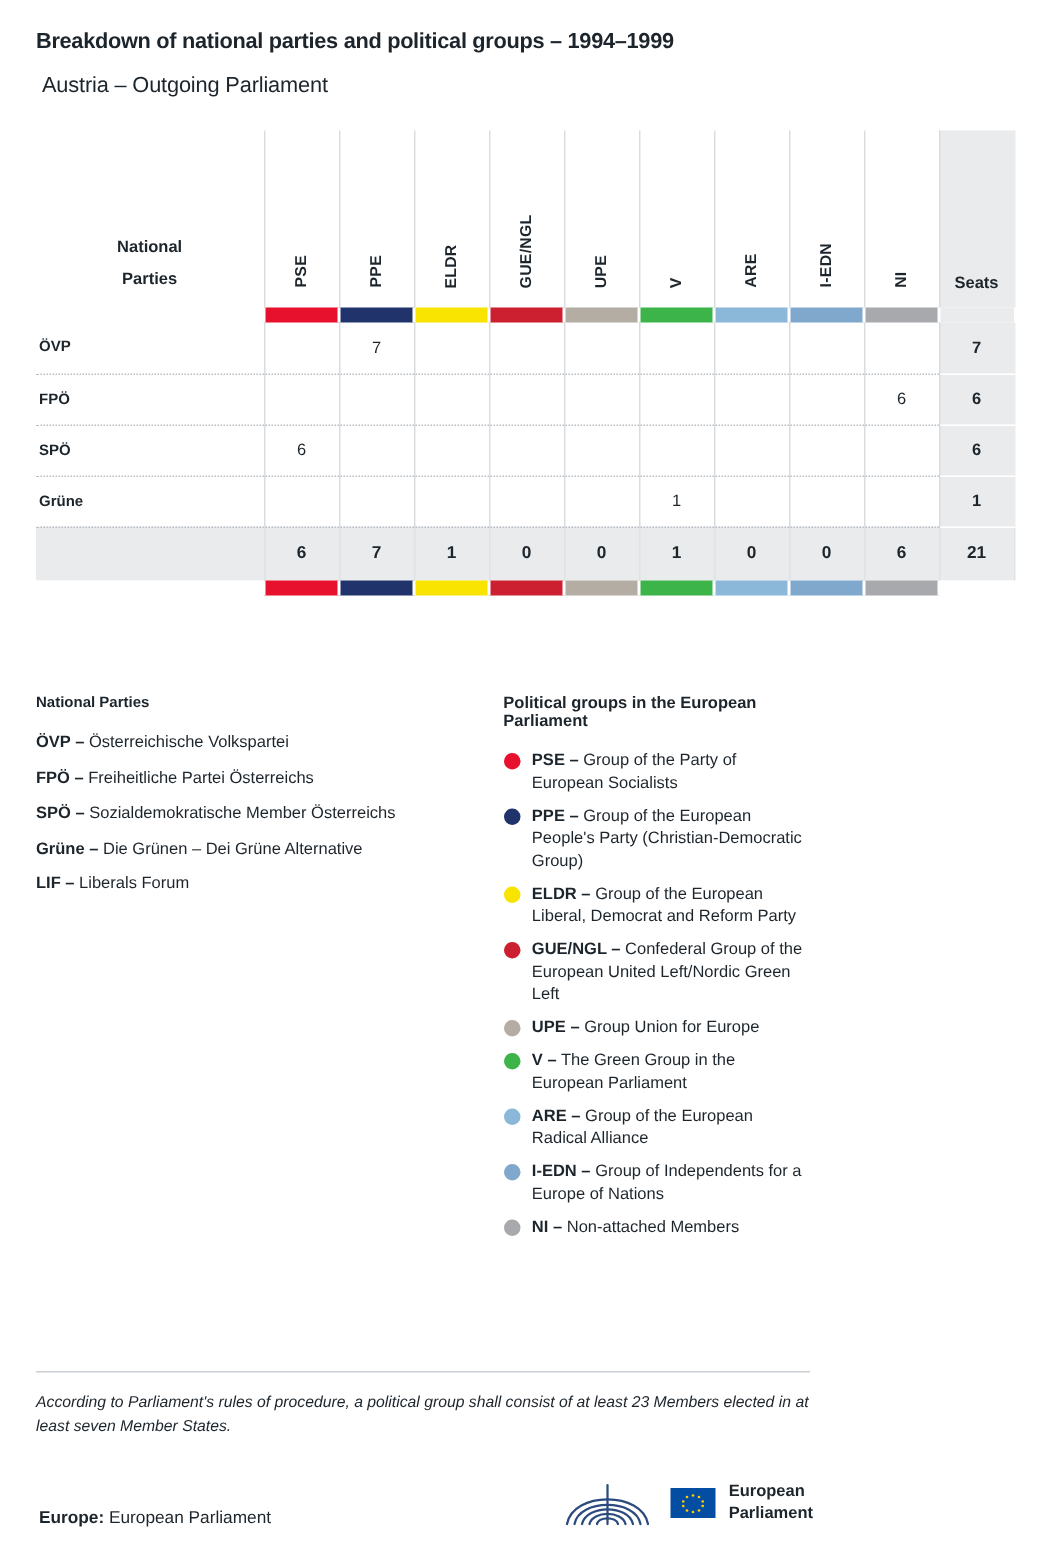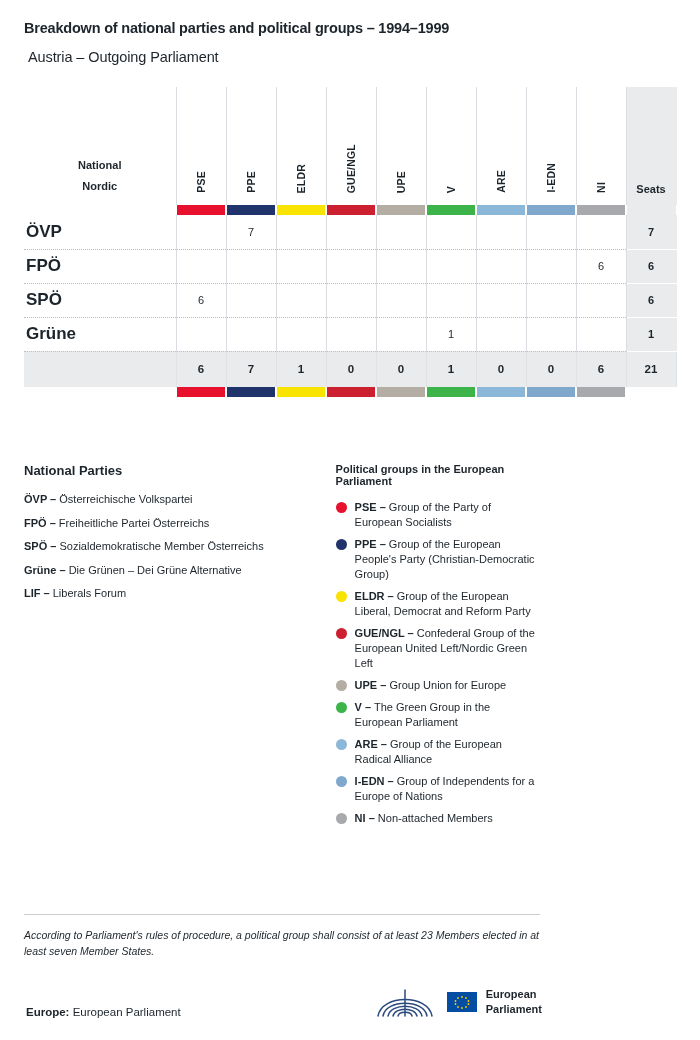--- a/index.html
+++ b/index.html
@@ -83,21 +83,21 @@
 
   
   tr.datarow td {
     height: 34px;
     font-size: 11px;
     border-bottom: 1px dotted #b9bfc5;
   }
   tr.datarow td.rowlabel {
     font-weight: bold;
     padding-left: 2px;
-    font-size: 17px;
+    font-size: 10px;
   }
   tr.datarow td.cell {
     text-align: center;
     border-left: 1px solid #d9dde1;
     border-right: 1px solid #d9dde1;
   }
   tr.datarow td.seatscol {
     background: #e9ebec;
     text-align: center;
     font-weight: bold;
@@ -128,21 +128,21 @@
   .legends {
     position: relative;
     margin-top: 66px;
     display: flex;
     gap: 26px;
   }
   .leg-col-left { width: 366px; }
   .leg-col-right { width: 262px; }
 
   .leg-title {
-    font-size: 13px;
+    font-size: 10px;
     font-weight: bold;
     margin-bottom: 14px;
   }
   .leg-title.small { font-size: 11px; margin-bottom: 13px; }
 
   .np-item {
     font-size: 11px;
     line-height: 15px;
     margin-bottom: 8.5px;
   }
@@ -230,21 +230,21 @@
         <col class="grp">
           <col class="grp">
           <col class="grp">
           <col class="grp">
         <col class="seats">
       </colgroup>
       <thead>
         <tr>
           <th class="natparties">
             <div>National</div>
-            <div>Nordic</div>
+            <div>Parties</div>
           </th>
           <th class="vhead"><span class="rot">PSE</span></th>
           <th class="vhead"><span class="rot">PPE</span></th>
           <th class="vhead"><span class="rot">ELDR</span></th>
           <th class="vhead"><span class="rot">GUE/NGL</span></th>
           <th class="vhead"><span class="rot">UPE</span></th>
           <th class="vhead"><span class="rot">V</span></th>
           <th class="vhead"><span class="rot">ARE</span></th>
           <th class="vhead"><span class="rot">I-EDN</span></th>
           <th class="vhead"><span class="rot">NI</span></th>

